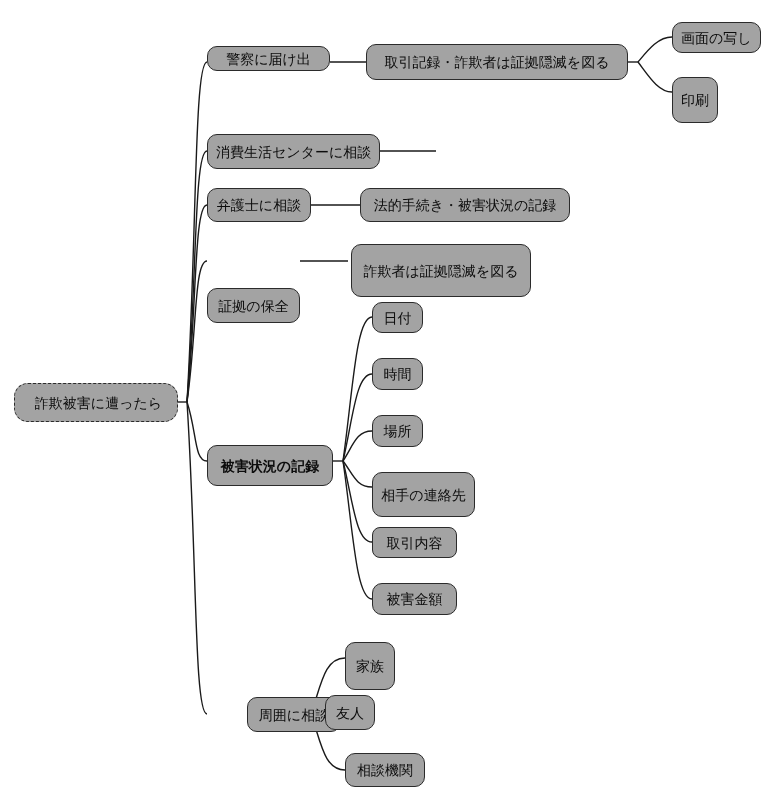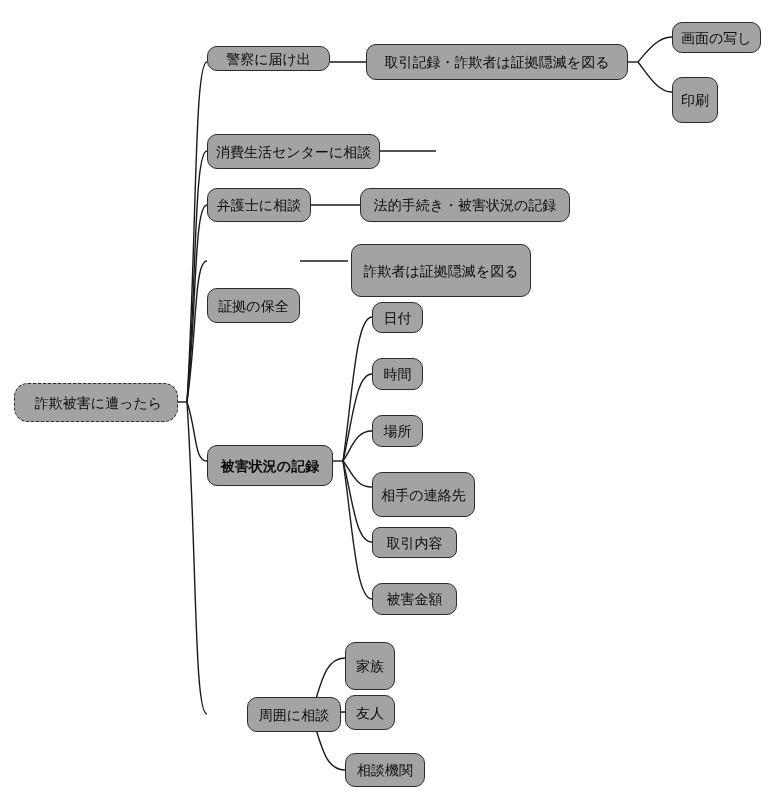--- a/index.html
+++ b/index.html
@@ -34,21 +34,21 @@
   .n-destroy {left:331px;top:244px; min-width:180px;height:53px;margin-left:20px;}
   .n-record  {left:207px;top:445px; min-width:126px;height:41px;font-weight:bold;}
   .n-date    {left:372px;top:302px; min-width:51px; height:31px;}
   .n-time    {left:372px;top:358px; min-width:51px; height:32px;}
   .n-place   {left:372px;top:415px; min-width:51px; height:32px;}
   .n-contact {left:372px;top:472px; min-width:103px;height:45px;}
   .n-trans   {left:372px;top:527px; min-width:85px; height:31px;border-radius:8px;}
   .n-amount  {left:372px;top:583px; min-width:85px; height:32px;}
   .n-around  {left:207px;top:697px; min-width:94px; height:35px;margin-left:40px;}
   .n-family  {left:345px;top:642px; min-width:50px; height:48px;}
-  .n-friend  {left:345px;top:695px; min-width:50px; height:35px;}
+  .n-friend  {left:325px;top:695px; min-width:50px; height:35px;}
   .n-org     {left:345px;top:753px; min-width:80px; height:34px;}
 </style>
 </head>
 <body>
 
 <div class="canvas">
 
   <svg class="connector-layer" viewBox="0 0 768 809" xmlns="http://www.w3.org/2000/svg">
 
     <path d="M178,402 L187,402"></path>

